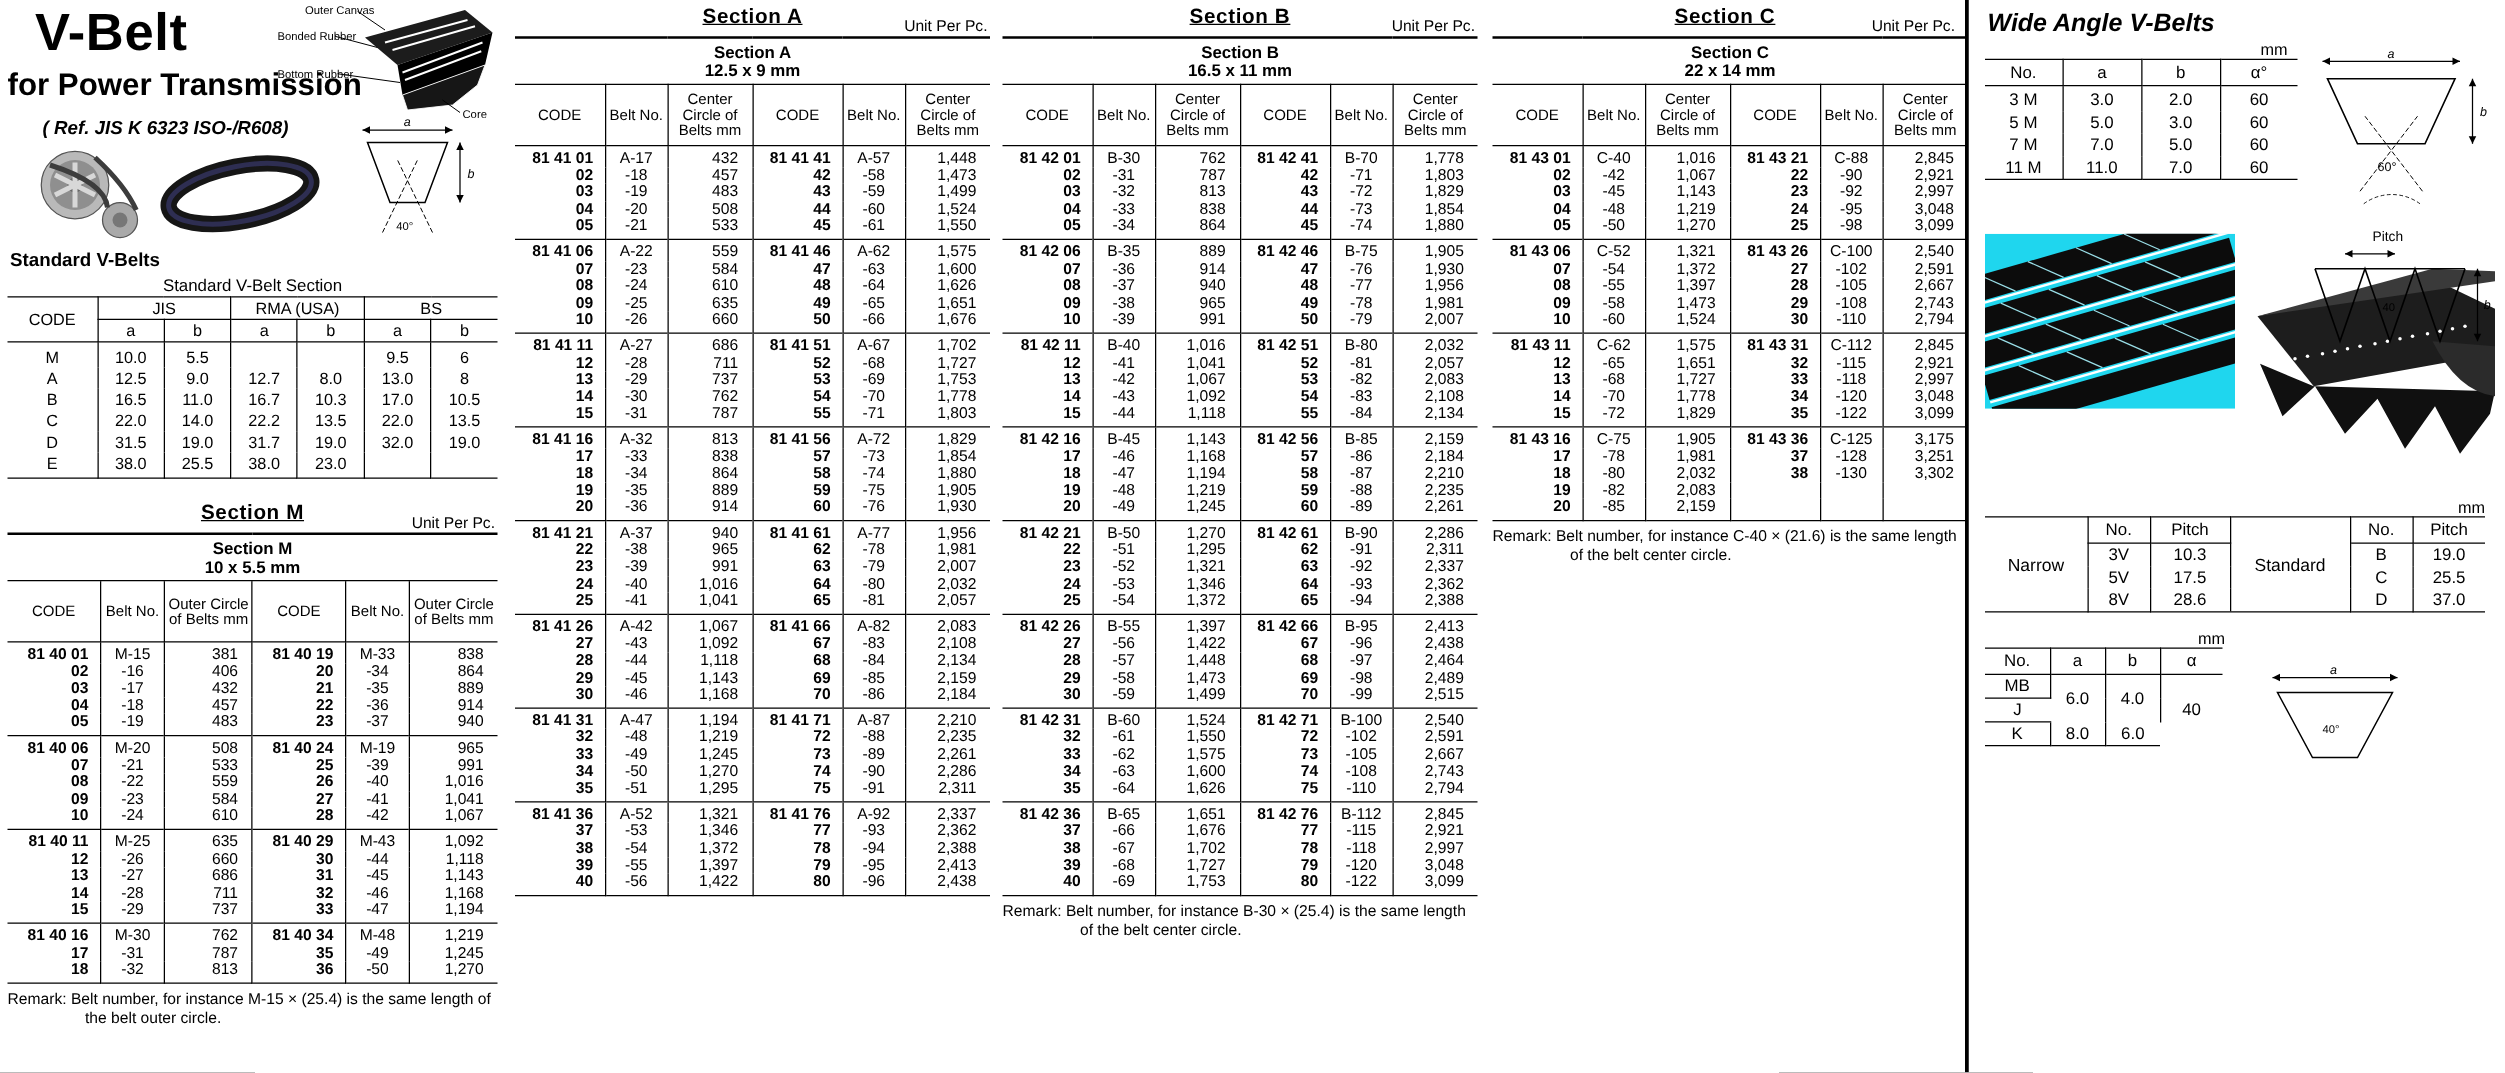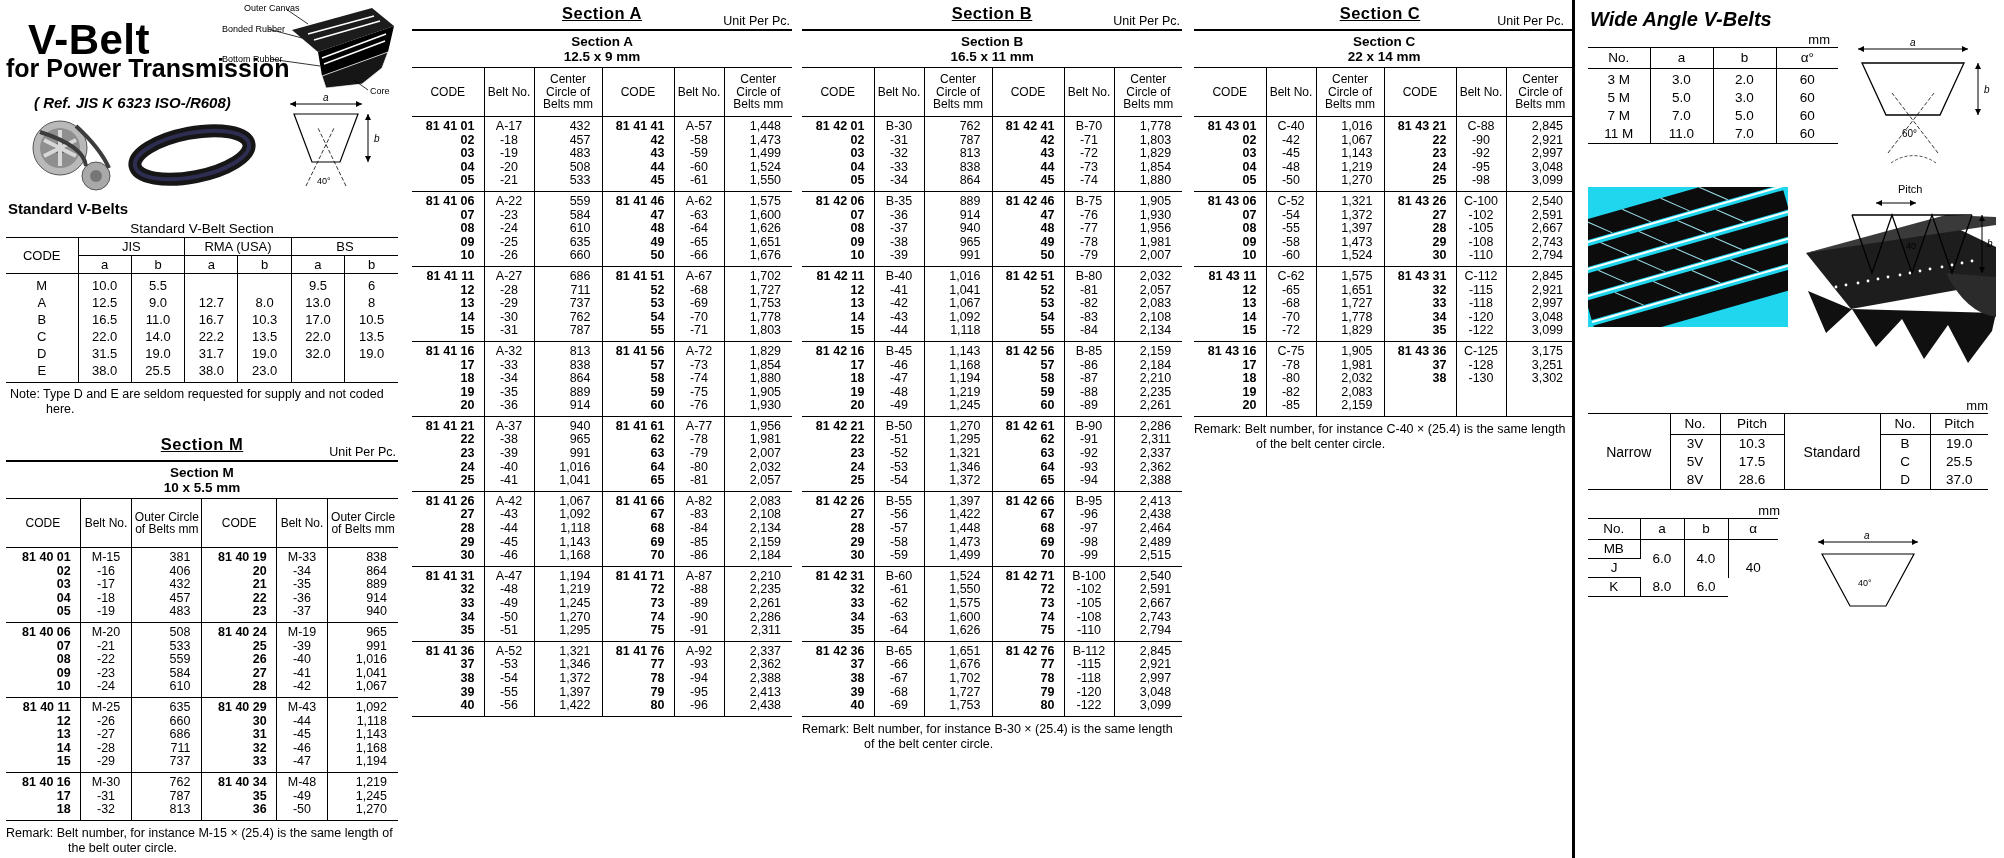--- a/index.html
+++ b/index.html
@@ -7,21 +7,21 @@
         font-family:"Liberation Sans",sans-serif;overflow:hidden;}
   .col{position:absolute;top:0;}
   .col-left{left:0;width:402px;height:858px;}
   .col-a{left:412px;width:380px;}
   .col-b{left:802px;width:380px;}
   .col-c{left:1194px;width:372px;}
   .vdivider{position:absolute;left:1572px;top:0;width:3px;height:858px;background:#000;}
   .col-right{left:1588px;width:408px;}
 
   
-  .vb-title{position:absolute;left:28px;top:16px;font-size:42px;font-weight:bold;letter-spacing:0.5px;}
+  .vb-title{position:absolute;left:28px;top:2px;font-size:42px;font-weight:bold;letter-spacing:0.5px;}
   .vb-sub{position:absolute;left:6px;top:54px;font-size:25px;font-weight:bold;}
   .vb-ref{position:absolute;left:34px;top:94px;font-size:15px;font-weight:bold;font-style:italic;}
   .construction-svg{position:absolute;left:222px;top:0;}
   .pulley-svg{position:absolute;left:26px;top:118px;}
   .beltloop-svg{position:absolute;left:122px;top:120px;}
   .vprofile-svg{position:absolute;left:276px;top:92px;}
   .left-flow{position:absolute;left:6px;top:200px;width:392px;}
   .std-heading{font-weight:bold;font-size:15px;margin:0 0 4px 2px;}
 
   
@@ -227,21 +227,20 @@
                 <td class="">38.0</td>
                 <td class="">25.5</td>
                 <td class="">38.0</td>
                 <td class="">23.0</td>
                 <td class=""></td>
                 <td class=""></td>
               </tr>
             </tbody>
           </table>
         </div>
-      <div class="note">Note:  Type D and E are seldom requested for supply and not coded here.</div>
       <div id="sec-m" style="margin-top:14px;">
           <div class="sec-top">
       <span class="sec-name">Section M</span>
       <span class="sec-unit">Unit Per Pc.</span></div>
     <table class="stbl">
       <colgroup>
               <col class="w-code">
               <col class="w-belt">
               <col class="w-len">
               <col class="w-code">
@@ -1305,21 +1304,21 @@
             <tr class="gl">
               <td class="c-code">20</td>
               <td class="c-belt">-85</td>
               <td class="c-len">2,159</td>
               <td class="c-code"></td>
               <td class="c-belt"></td>
               <td class="c-len"></td>
             </tr>
           </tbody>
         </table>
-    <div class="remark">Remark:  Belt number, for instance C-40 × (25.4) is the same length of the belt center circle.</div>
+    <div class="remark">Remark:  Belt number, for instance C-40 × (21.6) is the same length of the belt center circle.</div>
       </div>
     </div>
 
   <div class="vdivider"></div>
 
   <div class="col col-right">
 
     <div class="wa-block">
       <div class="rp-title">Wide Angle V-Belts</div>
       <div class="flexrow">

